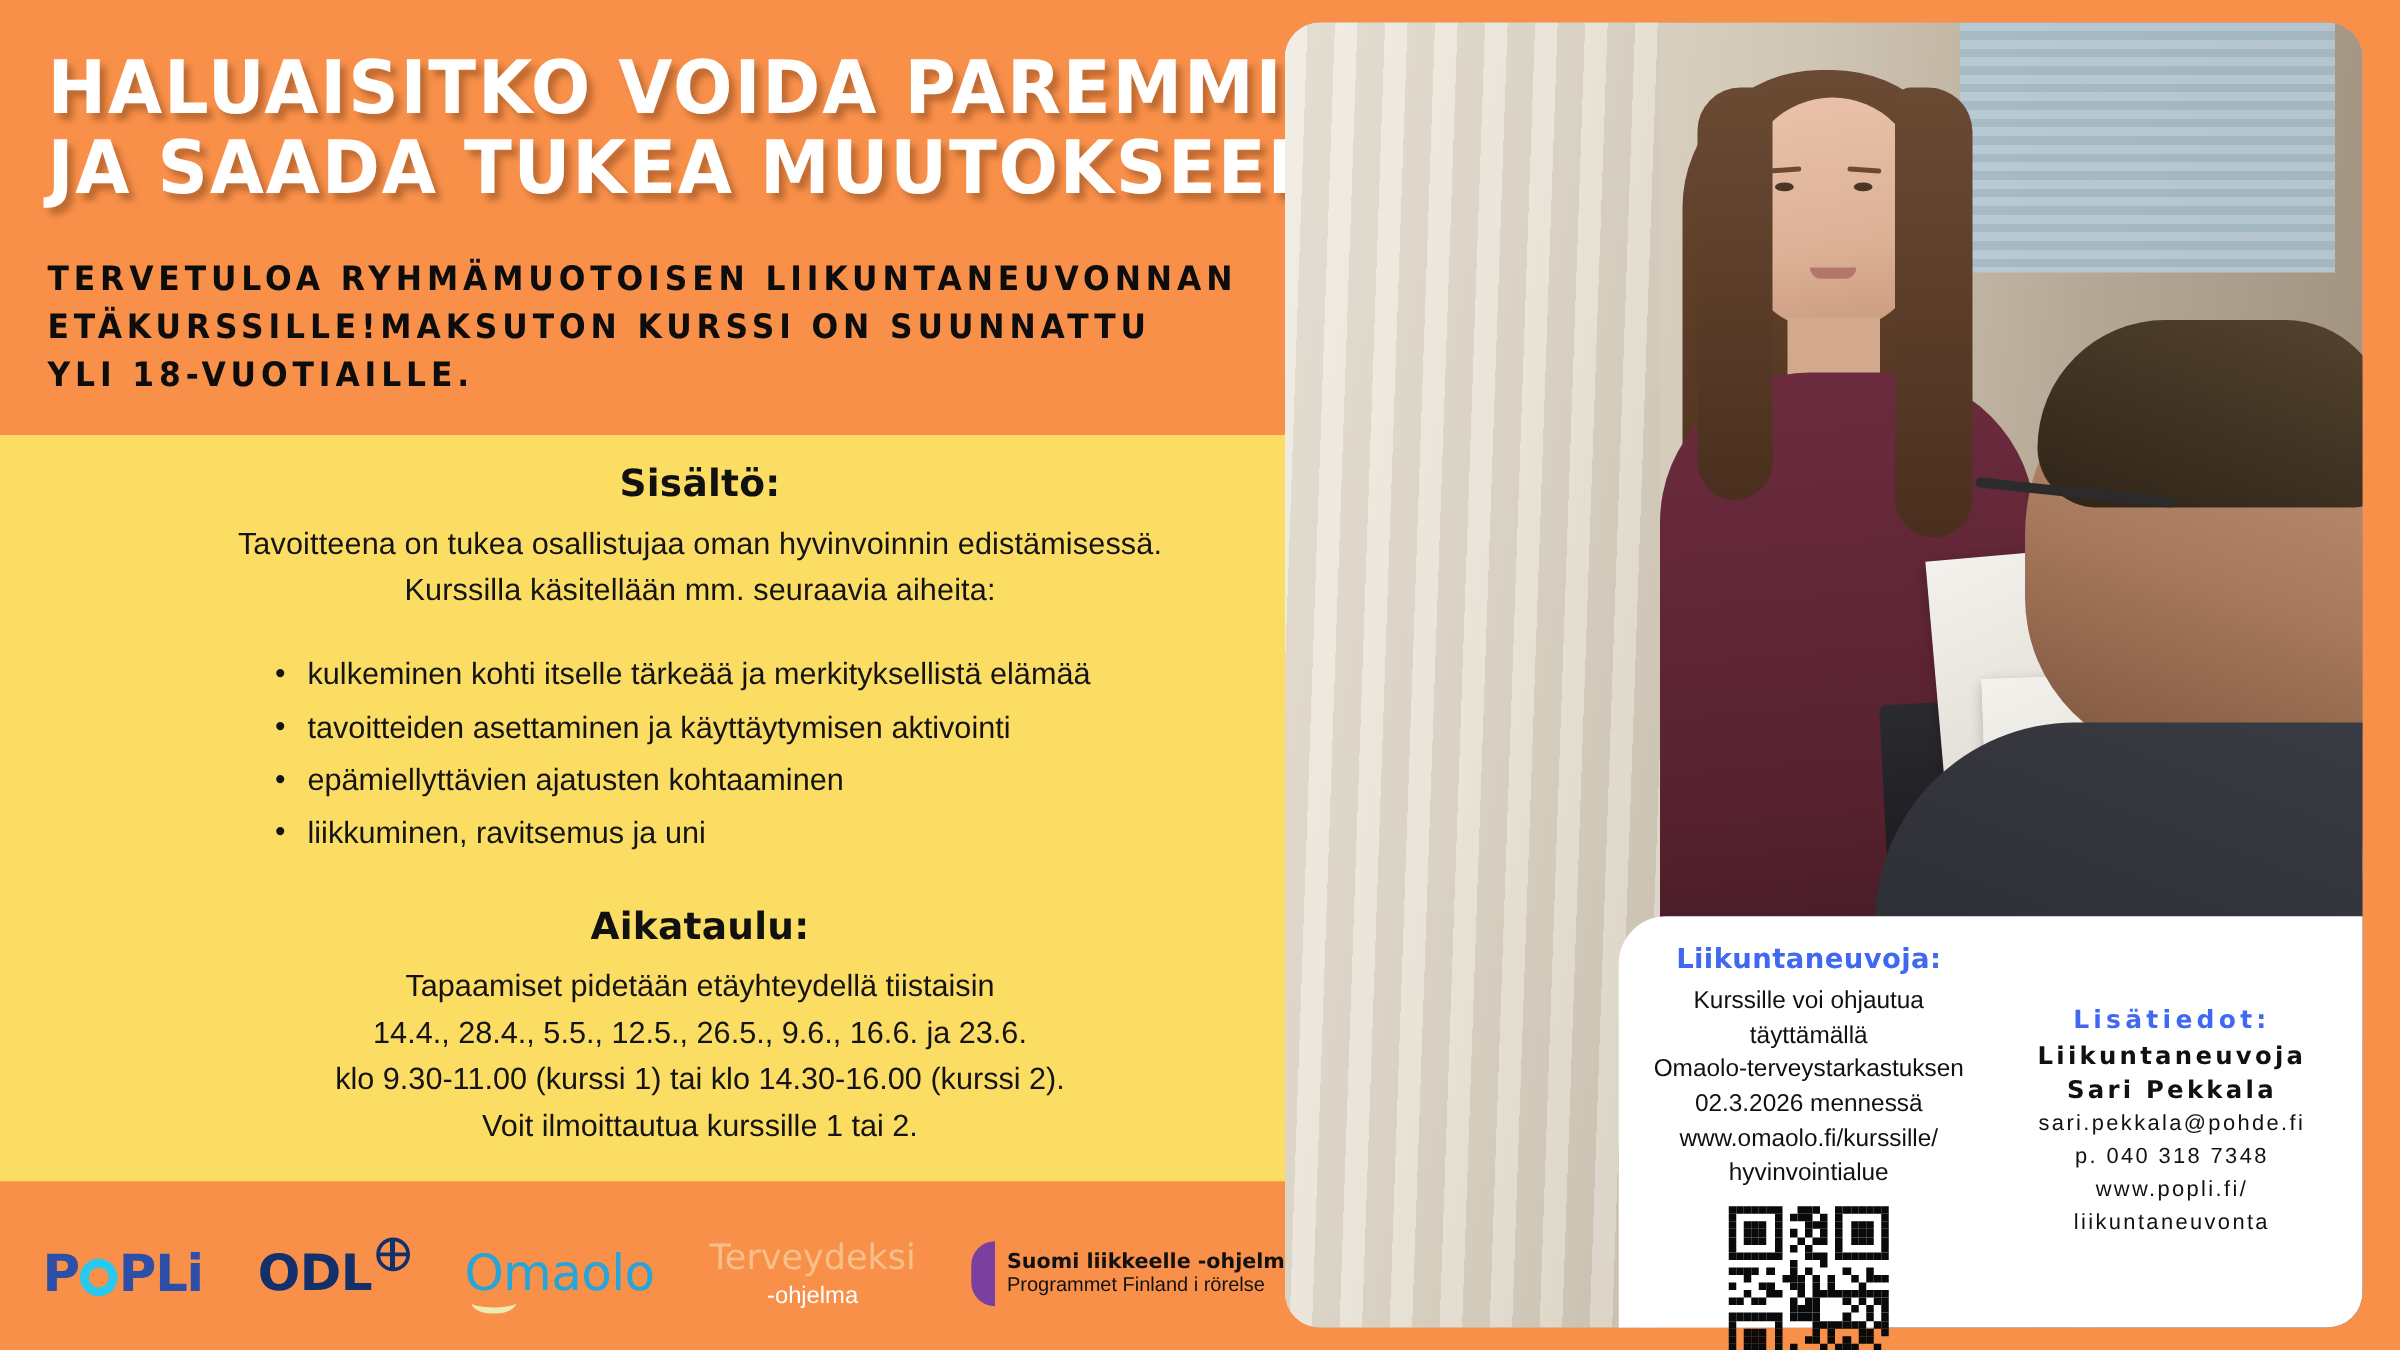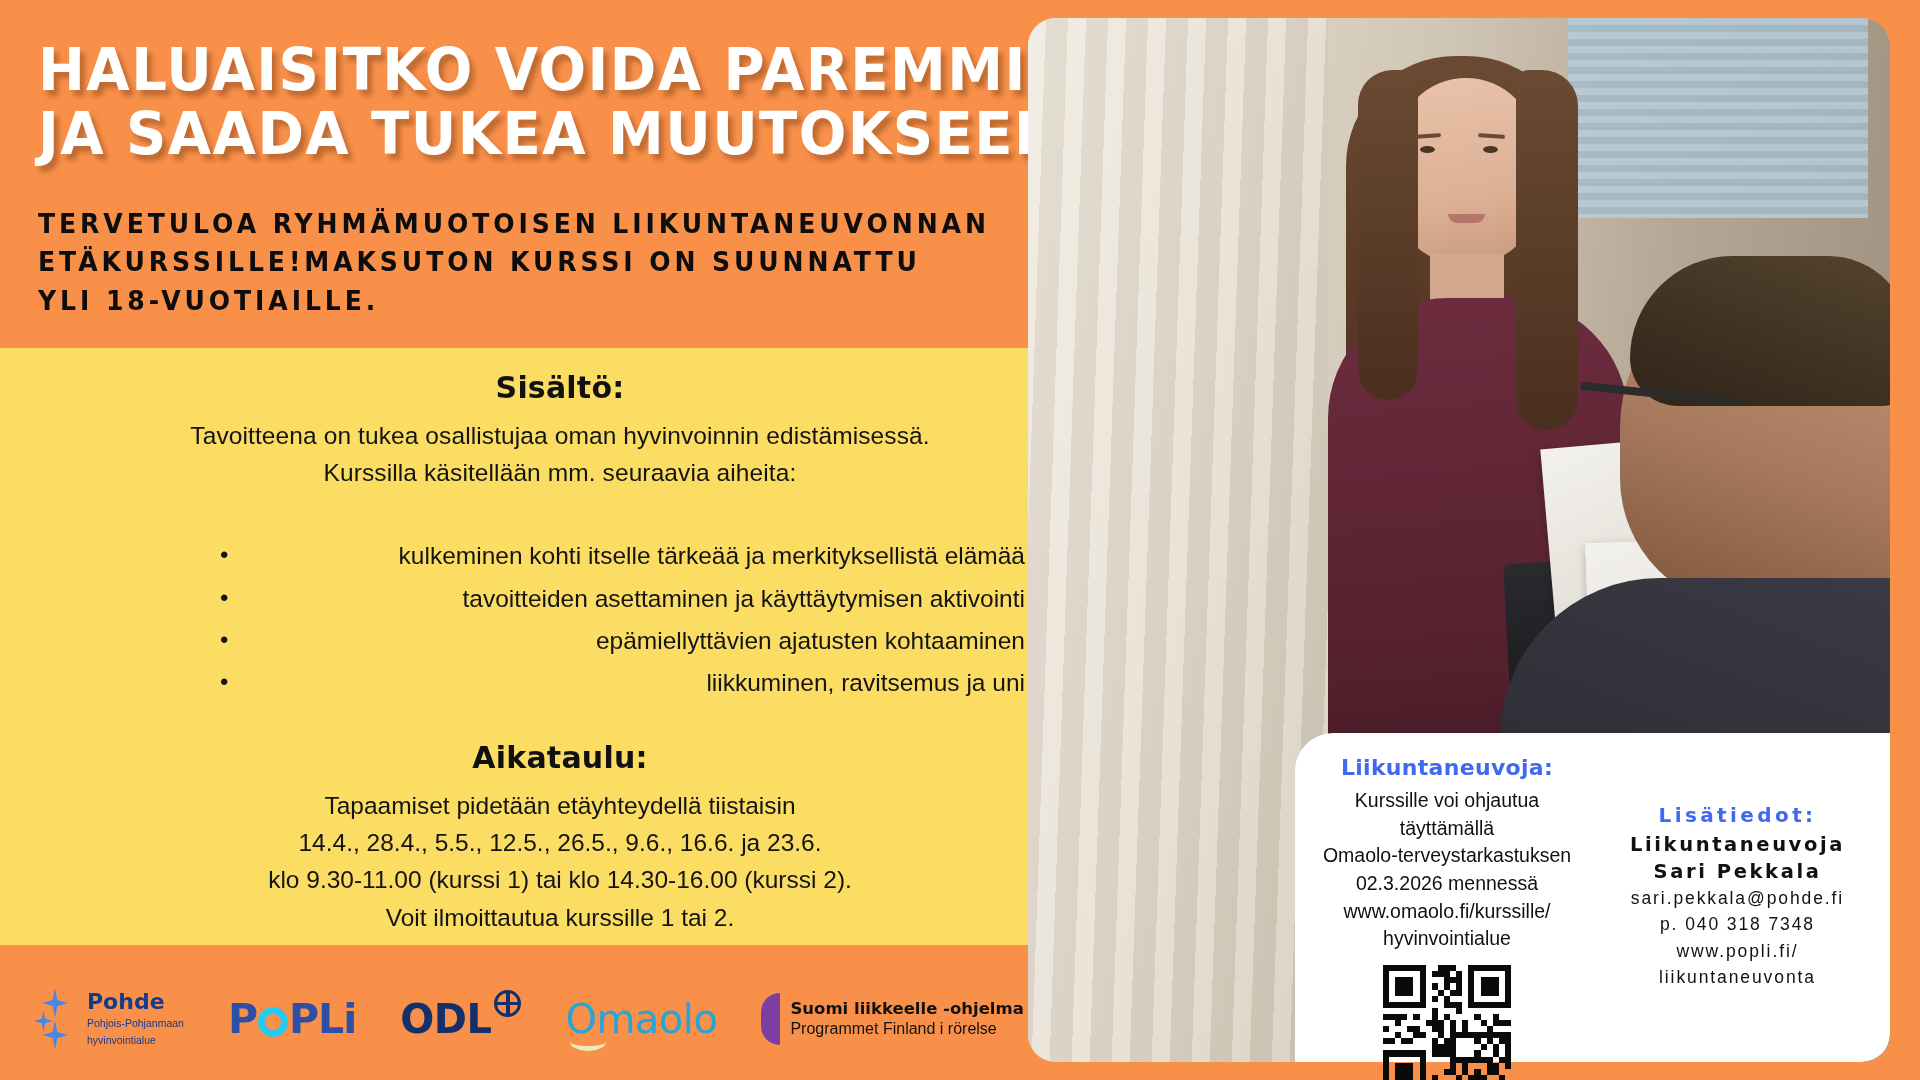--- a/index.html
+++ b/index.html
@@ -64,22 +64,22 @@
   }
   .body-line {
     font-family:"Liberation Sans", sans-serif;
     font-size:24.5px;
     line-height:1.52;
     color:#141414;
     letter-spacing:.1px;
   }
   .bullets {
     list-style:none;
-    text-align:right;
-    margin:44px 0 0 125px;
+    text-align:left;
+    margin:28px 0 0 125px;
   }
   .bullets li {
     font-family:"Liberation Sans", sans-serif;
     font-size:24.5px;
     line-height:1.72;
     color:#141414;
     position:relative;
     padding-left:26px;
   }
   .bullets li::before {
@@ -362,49 +362,41 @@
 
       <div class="section-title schedule-title">Aikataulu:</div>
       <div class="sched-line">Tapaamiset pidetään etäyhteydellä tiistaisin</div>
       <div class="sched-line">14.4., 28.4., 5.5., 12.5., 26.5., 9.6., 16.6. ja 23.6.</div>
       <div class="sched-line">klo 9.30-11.00 (kurssi 1) tai klo 14.30-16.00 (kurssi 2).</div>
       <div class="sched-line">Voit ilmoittautua kurssille 1 tai 2.</div>
     </div>
 
     <div class="logo-bar">
 
-      <div class="logo logo-pohde">
-        <div class="pohde-marks">
-          <span class="spark s1"></span>
-            <span class="spark s2"></span>
-            <span class="spark s3"></span>
-        </div>
-        <div class="pohde-text">
-          <div class="pt-name">Pohde</div>
-          <div class="pt-sub">Pohjois-Pohjanmaan</div>
-          <div class="pt-sub">hyvinvointialue</div>
-        </div>
-      </div>
 
       <div class="logo logo-popli">
         <span>P</span>
         <span class="popli-o"></span>
         <span>PLi</span>
       </div>
 
       <div class="logo logo-odl">
         <span class="odl-text">ODL</span>
         <span class="odl-cross"></span>
       </div>
 
       <div class="logo logo-omaolo">
         <span class="omaolo-text">Omaolo</span>
         <span class="omaolo-swoosh"></span>
       </div>
 
+      <div class="logo logo-terv">
+        <div class="terv-top">Terveydeksi</div>
+        <div class="terv-bot">-ohjelma</div>
+      </div>
 
       <div class="logo logo-suomi">
         <span class="suomi-arc"></span>
         <div class="suomi-text">
           <div class="st1">Suomi liikkeelle -ohjelma</div>
           <div class="st2">Programmet Finland i rörelse</div>
         </div>
       </div>
 
     </div>

